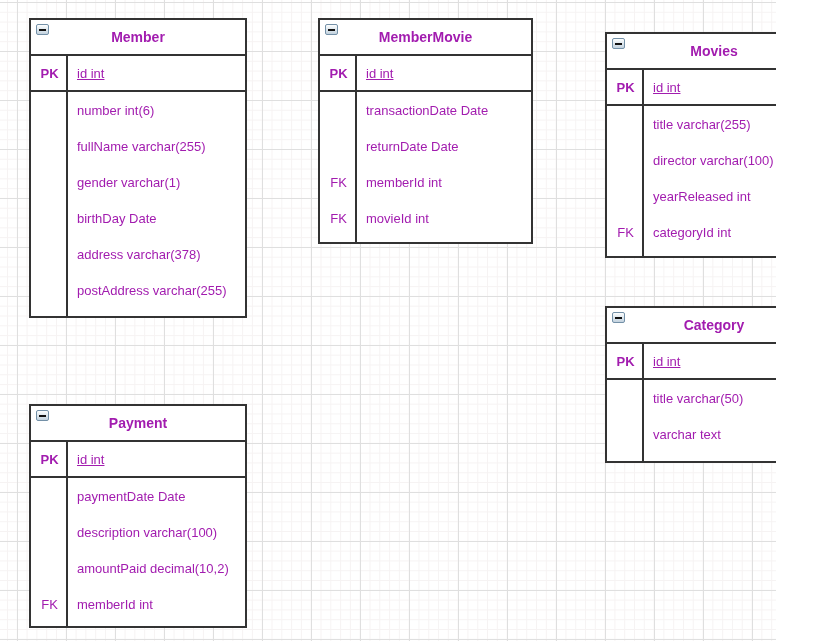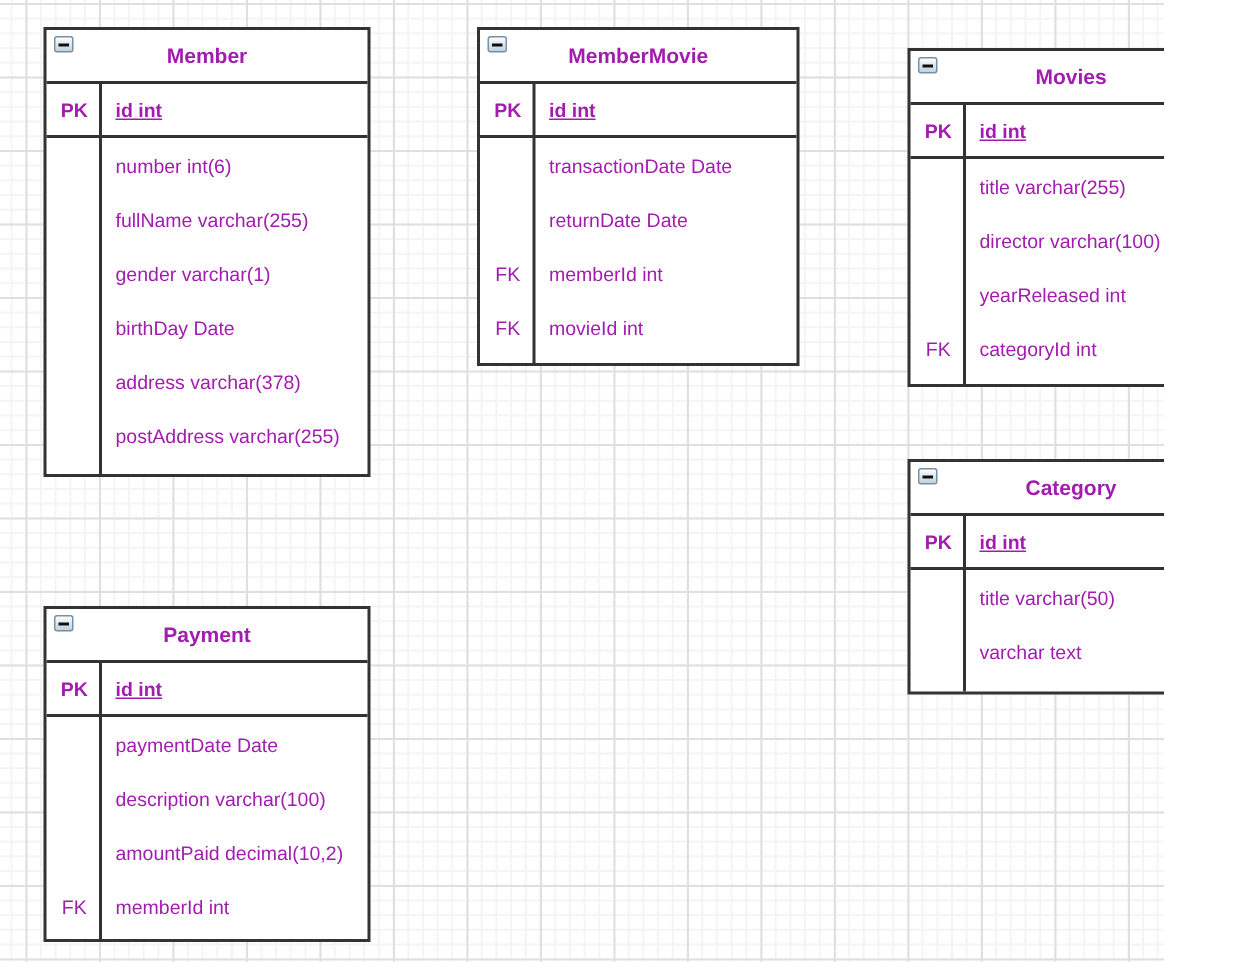--- a/index.html
+++ b/index.html
@@ -51,21 +51,21 @@
   .minus{display:block;width:7px;height:2px;background:#111;}
   .title-text{padding:0 4px;}
 
   .tbody{position:relative;height:calc(100% - 36px);}
   .vline{position:absolute;left:35px;top:0;bottom:0;width:2px;background:#333;}
   .row{display:flex;align-items:center;height:36px;font-size:13px;}
   .row.pk-row{height:34px;border-bottom:2px solid #333;}
   .key{flex:0 0 37px;width:37px;text-align:center;}
   .pk-row .key{font-weight:bold;}
   .label{padding-left:9px;white-space:nowrap;}
-  .pk-label{font-weight:bold;text-decoration:underline;text-align:right;}
+  .pk-label{font-weight:normal;text-decoration:underline;text-align:right;}
 </style>
 </head>
 <body>
 
 <div id="canvas" class="canvas">
     <div class="table t-member">
       <div class="title-row">
         <span class="collapse">
           <span class="minus"></span>
         </span>

